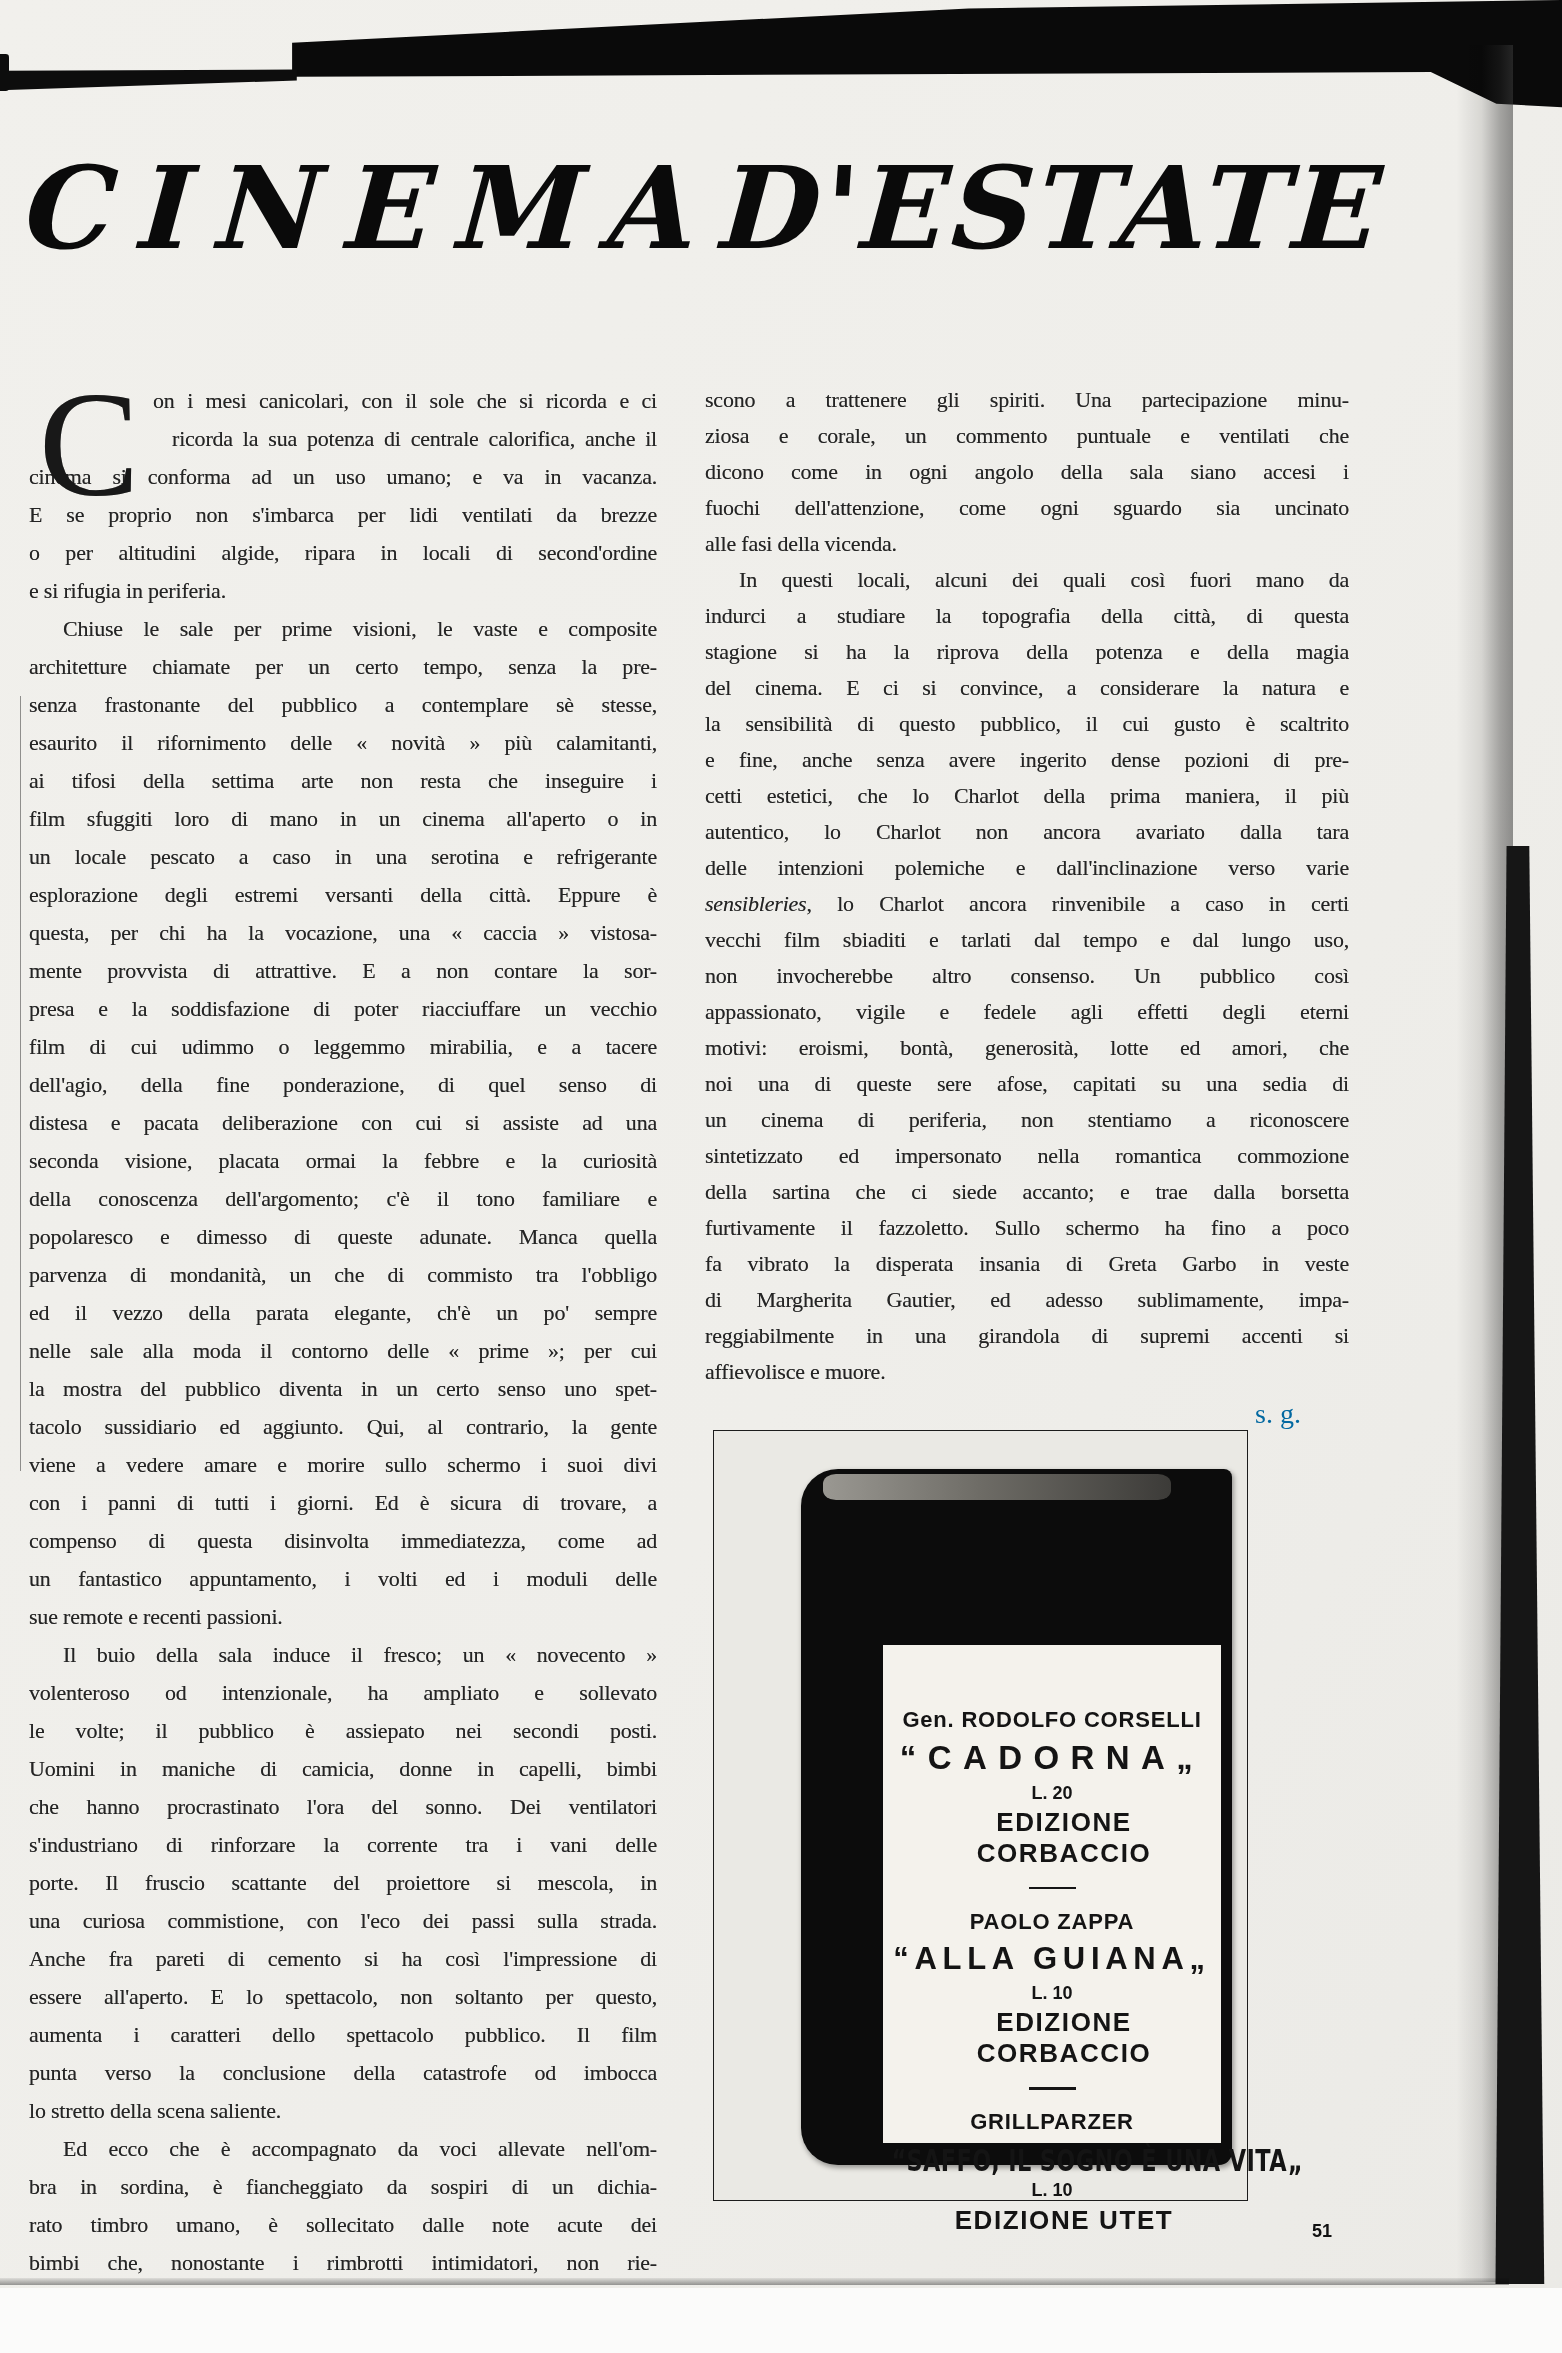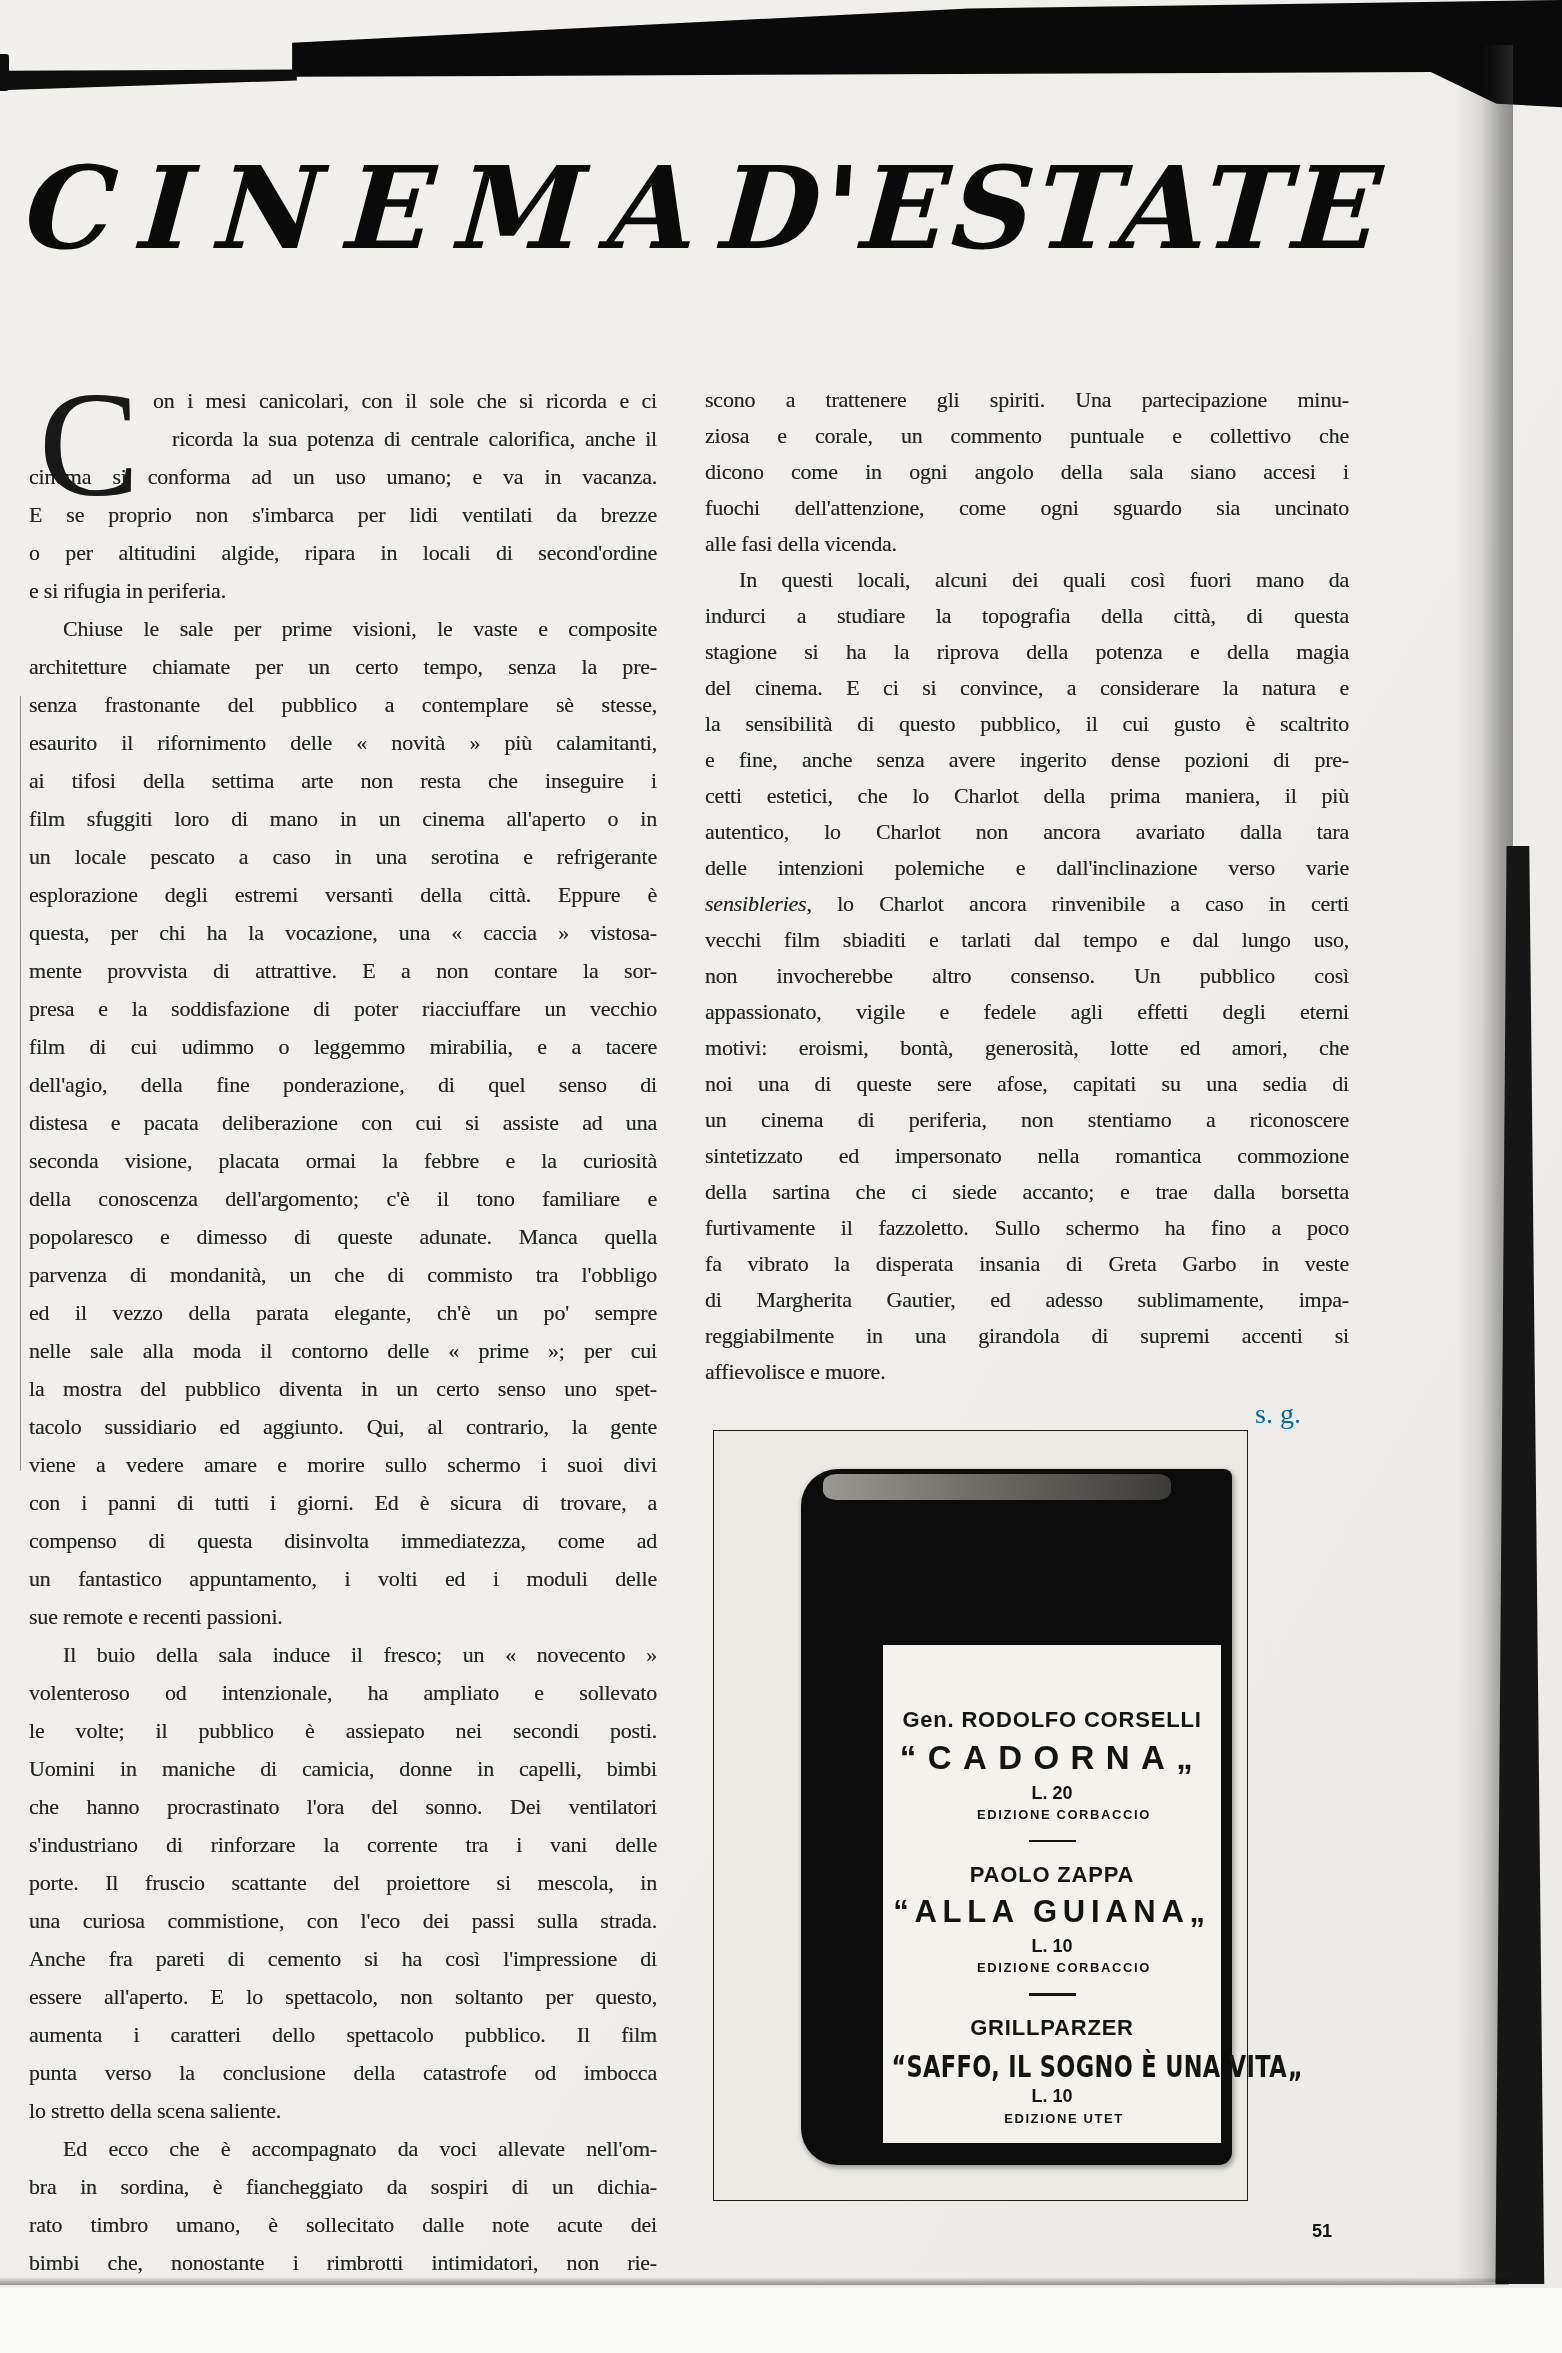--- a/index.html
+++ b/index.html
@@ -52,21 +52,21 @@
            border-radius:13px/9.8px;}
   .book-label{position:absolute;left:883px;top:1623px;width:338px;height:498px;
            background:#f4f2ec;box-sizing:border-box;padding-top:42px;text-align:center;
            font-family:"Liberation Sans", sans-serif;color:#141414;margin-top:22px;}
   .ad-author{font-weight:bold;font-size:22px;letter-spacing:0.8px;margin-top:19.5px;}
   .ad-title-wide{font-weight:bold;font-size:33px;letter-spacing:11.4px;margin-top:6.5px;white-space:nowrap;}
   .ad-title-wide2{font-weight:bold;font-size:31px;letter-spacing:5.7px;margin-top:6.5px;white-space:nowrap;}
   .ad-title-heavy{font-family:"DejaVu Sans",sans-serif;font-weight:bold;font-size:23.6px;letter-spacing:0.4px;
            margin-top:11.4px;transform:scale(.95,1.3);white-space:nowrap;}
   .ad-price{font-weight:bold;font-size:18px;margin-top:5.7px;}
-  .ad-edition{font-weight:bold;font-size:13px;letter-spacing:1.6px;margin-top:3.3px;padding-left:24px;}
+  .ad-edition{font-weight:bold;font-size:26px;letter-spacing:1.6px;margin-top:3.3px;padding-left:24px;}
   .ad-rule{width:47px;height:2.4px;background:#151515;margin:18px auto 0;}
   .page-number{position:absolute;left:1312px;top:2221px;font-family:"Liberation Sans",sans-serif;
            font-weight:bold;font-size:18px;color:#111;}
 </style>
 </head>
 <body>
 
 <div class="stage">
   <div class="paper"></div>
 
@@ -140,21 +140,21 @@
       <div>
         <div class="tline pindent">Ed ecco che è accompagnato da voci allevate nell'om-</div>
         <div class="tline">bra in sordina, è fiancheggiato da sospiri di un dichia-</div>
         <div class="tline">rato timbro umano, è sollecitato dalle note acute dei</div>
         <div class="tline">bimbi che, nonostante i rimbrotti intimidatori, non rie-</div>
       </div>
     </div>
   <div class="col col-right" id="right-column-body">
       <div>
         <div class="tline">scono a trattenere gli spiriti. Una partecipazione minu-</div>
-        <div class="tline">ziosa e corale, un commento puntuale e collettivo che</div>
+        <div class="tline">ziosa e corale, un commento puntuale e ventilati che</div>
         <div class="tline">dicono come in ogni angolo della sala siano accesi i</div>
         <div class="tline">fuochi dell'attenzione, come ogni sguardo sia uncinato</div>
         <div class="tline last">alle fasi della vicenda.</div>
       </div>
       <div>
         <div class="tline pindent">In questi locali, alcuni dei quali così fuori mano da</div>
         <div class="tline">indurci a studiare la topografia della città, di questa</div>
         <div class="tline">stagione si ha la riprova della potenza e della magia</div>
         <div class="tline">del cinema. E ci si convince, a considerare la natura e</div>
         <div class="tline">la sensibilità di questo pubblico, il cui gusto è scaltrito</div>

